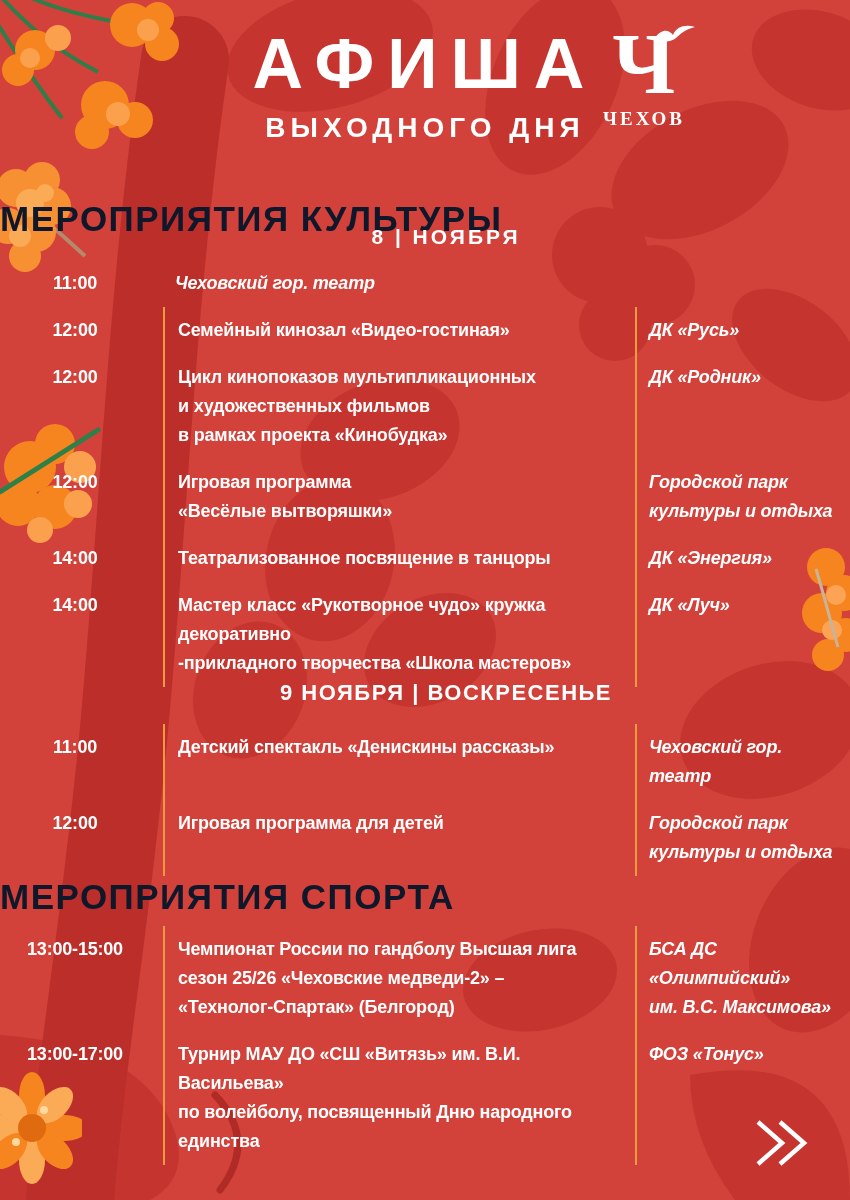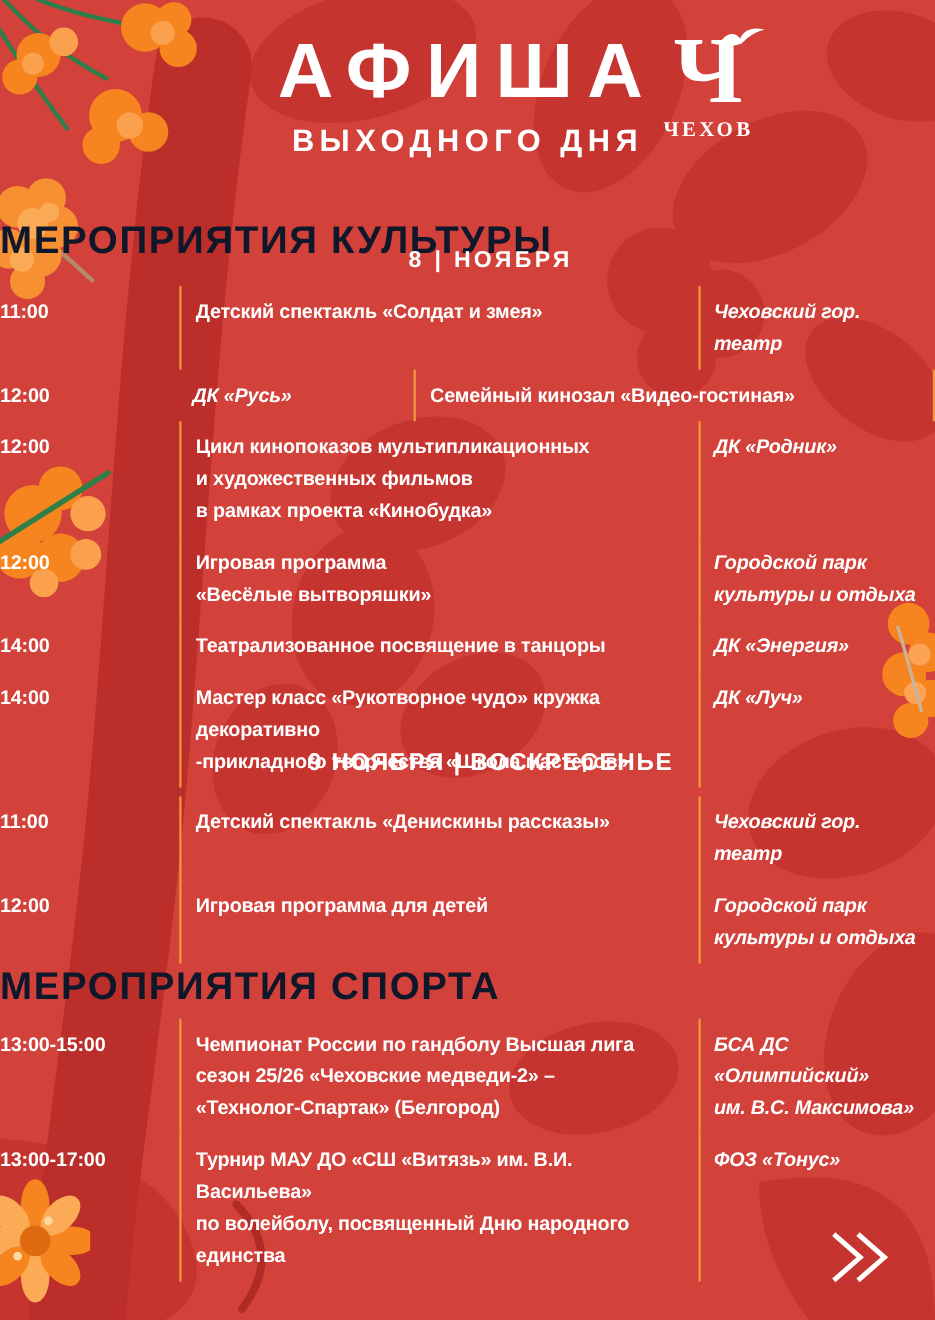--- a/index.html
+++ b/index.html
@@ -40,21 +40,21 @@
   .date-label{
     position:absolute; left:0; width:850px; text-align:center;
     font-size:21px; font-weight:bold; letter-spacing:3px;padding-left:21px;
   }
   .date-label.big{font-size:22px; letter-spacing:1.5px;}
 
   
   .events{position:absolute; left:0; width:850px;}
   .row{display:flex; align-items:stretch;}
   .cell{box-sizing:border-box; font-size:18px; line-height:29px; letter-spacing:-0.2px; font-weight:bold;}
-  .col-time{width:163px; text-align:left; padding:9px 13px 9px 0;}
+  .col-time{width:163px; text-align:center; padding:9px 13px 9px 0;}
   .col-desc{
     width:474px; padding:9px 8px 9px 13px; white-space:pre-line;
     border-left:2px solid #ef9a3c; border-right:2px solid #ef9a3c;
   }
   .col-venue{flex:1; padding:9px 17px 9px 12px; font-style:italic; white-space:pre-line;}
 
   .chevrons{position:absolute; left:746px; top:1114px;}
 </style>
 </head>
 <body>
@@ -182,27 +182,26 @@
       <span class="logo-letter">Ч</span>
       <span class="logo-city">ЧЕХОВ</span>
     </div>
 
     <h2 class="section-heading" style="top:170px">МЕРОПРИЯТИЯ КУЛЬТУРЫ</h2>
     <div class="date-label" style="top:225px">8 | НОЯБРЯ</div>
 
     <div class="events" style="top:260px">
       <div class="row">
         <div class="cell col-time">11:00</div>
-        <div class="cell col-desc">Детский спектакль «Солдат и змея»</div>
         <div class="cell col-venue">Чеховский гор. театр</div>
       </div>
       <div class="row">
         <div class="cell col-time">12:00</div>
+        <div class="cell col-desc">Семейный кинозал «Видео-гостиная»</div>
         <div class="cell col-venue">ДК «Русь»</div>
-        <div class="cell col-desc">Семейный кинозал «Видео-гостиная»</div>
       </div>
       <div class="row">
         <div class="cell col-time">12:00</div>
         <div class="cell col-desc">Цикл кинопоказов мультипликационных
 и художественных фильмов
 в рамках проекта «Кинобудка»</div>
         <div class="cell col-venue">ДК «Родник»</div>
       </div>
       <div class="row">
         <div class="cell col-time">12:00</div>

